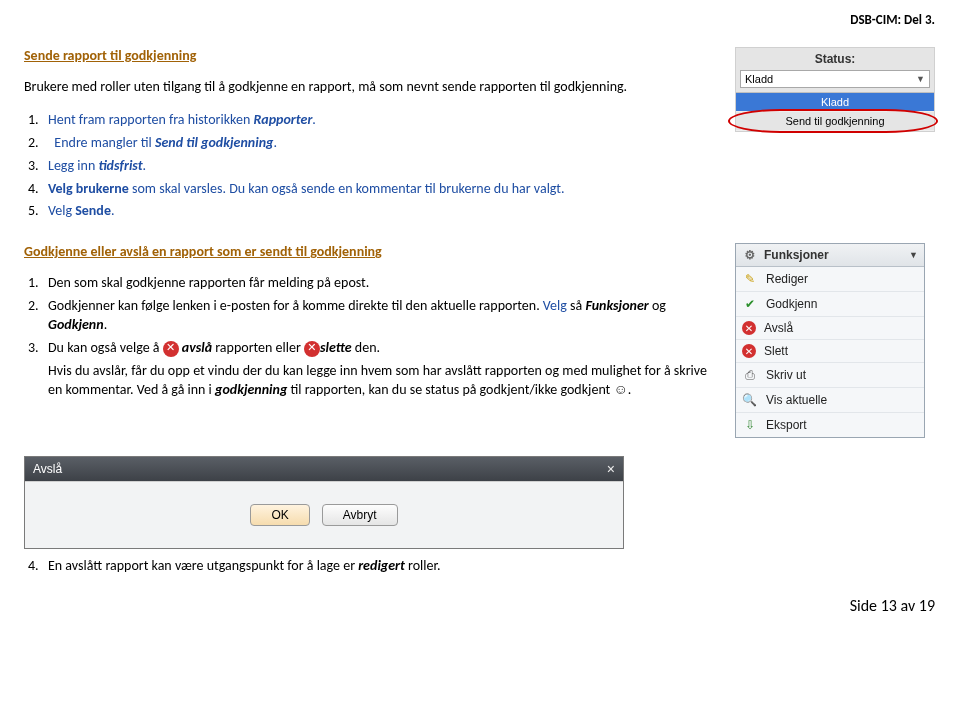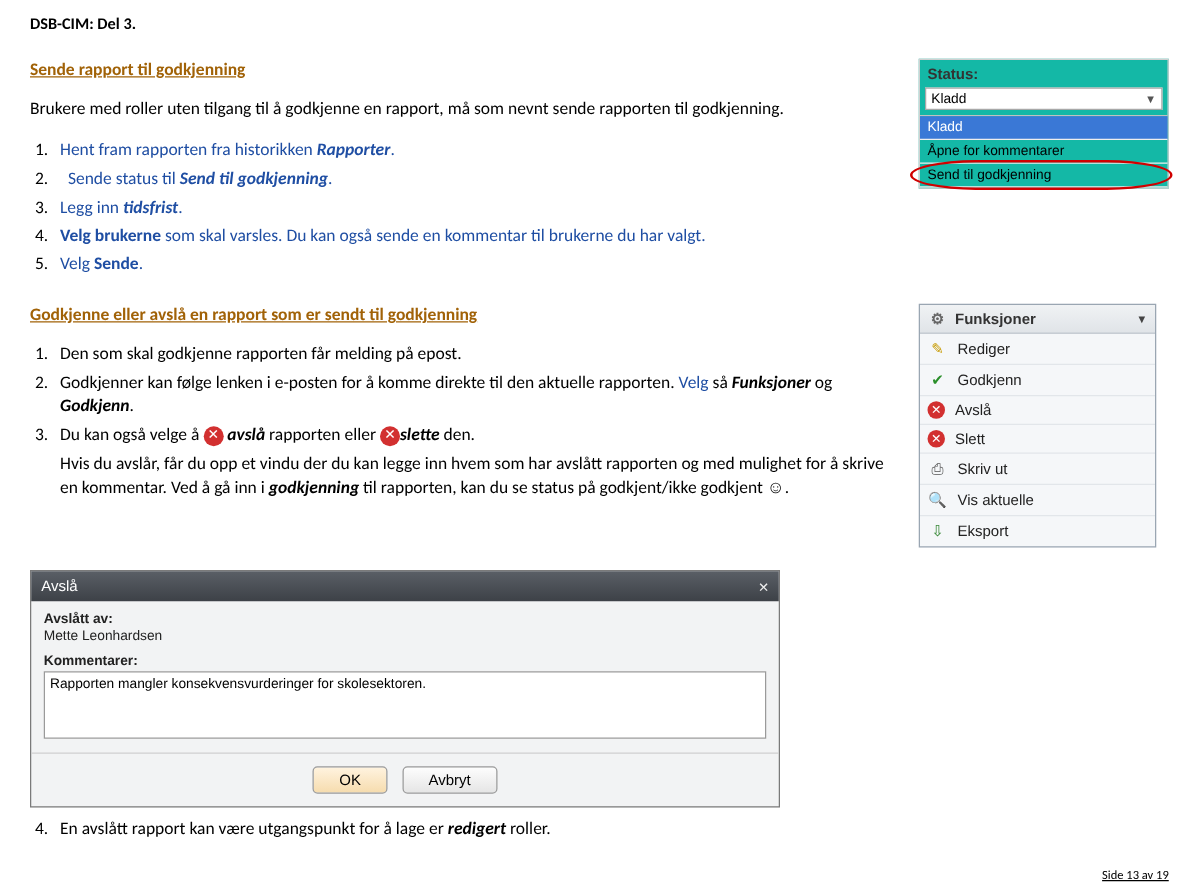--- a/index.html
+++ b/index.html
@@ -6,21 +6,21 @@
   body {
     font-family: Calibri, Arial, sans-serif;
     font-size: 14px;
     color: #000;
     background: #fff;
     width: 959px;
     padding: 12px 24px;
     position: relative;
   }
   .header-right {
-    text-align: left;
+    text-align: right;
     font-weight: bold;
     font-size: 13px;
     margin-bottom: 20px;
   }
   .main-row {
     display: flex;
     gap: 20px;
     margin-bottom: 18px;
   }
   .text-col { flex: 1; }
@@ -36,24 +36,25 @@
   .para { margin-bottom: 14px; line-height: 1.35; }
   .list { margin-left: 4px; }
   .list .item { display: flex; margin-bottom: 4px; line-height: 1.35; }
   .list .num { min-width: 20px; }
   .blue { color: #1f4ea3; }
   .bold { font-weight: bold; }
   .ital { font-style: italic; }
 
   
   .status-box {
-    background: #14b8a6;
+    background: #e5e5e5;
     border: 1px solid #d0d0d0;
     font-size: 12px;
     font-family: Verdana, Arial, sans-serif;
+    text-align: center;
   }
   .status-label { padding: 4px 6px 0; font-weight: bold; color: #333; }
   .status-select {
     margin: 4px;
     background: #fff;
     border: 1px solid #a8a8a8;
     padding: 2px 4px;
     display: flex;
     justify-content: space-between;
     align-items: center;
@@ -158,34 +159,34 @@
     padding: 3px 4px;
     font-family: inherit;
     font-size: 11px;
     resize: none;
     overflow-y: scroll;
   }
   .dlg-buttons {
     display:flex;
     justify-content:center;
     gap: 12px;
-    padding: 10px 0;
+    padding: 22px 0;
     border-top:1px solid #d0d0d0;
   }
   .dlg-btn {
     background: linear-gradient(#fdfdfd,#e5e5e5);
     border:1px solid #9a9a9a;
     border-radius: 4px;
     padding: 3px 20px;
     font-size: 12px;
     cursor:pointer;
   }
   .dlg-btn:first-child { background: linear-gradient(#fff3df,#f6dcae); }
 
-  .footer-right { text-align:right; margin-top: 20px; font-size:10px;text-decoration:underline; }
+  .footer-right { text-align:right; margin-top: 20px; font-size:16px; }
 
   .inline-icon {
     display:inline-flex;
     width:16px; height:16px;
     align-items:center; justify-content:center;
     vertical-align: middle;
     font-size:11px;
     border-radius:50%;
   }
   .inline-icon.red { background:#d23030; color:#fff; }
@@ -200,21 +201,21 @@
   <div class="text-col">
     <div class="section-title">Sende rapport til godkjenning</div>
     <div class="para">Brukere med roller uten tilgang til å godkjenne en rapport, må som nevnt sende rapporten til godkjenning.</div>
     <div class="list">
       <div class="item">
           <span class="num">1.</span>
           <span><span class="blue"><span>Hent fram rapporten fra historikken </span><span class="bold ital">Rapporter</span><span>.</span></span></span>
         </div>
       <div class="item">
           <span class="num">2.</span>
-          <span>&nbsp;&nbsp;<span class="blue"><span>Sende status til </span><span class="bold ital">Send til godkjenning</span><span>.</span></span></span>
+          <span>&nbsp;&nbsp;<span class="blue"><span>Endre mangler til </span><span class="bold ital">Send til godkjenning</span><span>.</span></span></span>
         </div>
       <div class="item">
           <span class="num">3.</span>
           <span><span class="blue"><span>Legg inn </span><span class="bold ital">tidsfrist</span><span>.</span></span></span>
         </div>
       <div class="item">
           <span class="num">4.</span>
           <span><span class="blue"><span class="bold">Velg brukerne</span><span> som skal varsles. Du kan også sende en kommentar til brukerne du har valgt.</span></span></span>
         </div>
       <div class="item">
@@ -226,21 +227,20 @@
 
   <div class="side-col">
     <div class="status-box">
       <div class="status-label">Status:</div>
       <div class="status-select">
         <span>Kladd</span>
         <span class="dd-arrow">▼</span>
       </div>
       <div class="status-list">
         <div class="status-opt sel">Kladd</div>
-        <div class="status-opt">Åpne for kommentarer</div>
         <div class="status-opt circled">
           <span>Send til godkjenning</span>
           <span class="circled-mark"></span>
         </div>
       </div>
     </div>
   </div>
 </div>
 
 <div class="main-row">
@@ -302,26 +302,20 @@
         </div>
     </div>
   </div>
 </div>
 
 <div class="dialog">
   <div class="dlg-title">
     <span>Avslå</span>
     <span class="dlg-close">×</span>
   </div>
-  <div class="dlg-body">
-    <div class="dlg-label">Avslått av:</div>
-    <div class="dlg-val">Mette Leonhardsen</div>
-    <div class="dlg-label">Kommentarer:</div>
-    <textarea class="dlg-textarea" style="">Rapporten mangler konsekvensvurderinger for skolesektoren.</textarea>
-  </div>
   <div class="dlg-buttons">
     <button class="dlg-btn">OK</button>
     <button class="dlg-btn">Avbryt</button>
   </div>
 </div>
 
 <div class="list" style="margin-top:8px;">
   <div class="item">
       <span class="num">4.</span>
       <span><span>En avslått rapport kan være utgangspunkt for å lage er </span><span class="bold ital">redigert</span><span> roller.</span></span>

